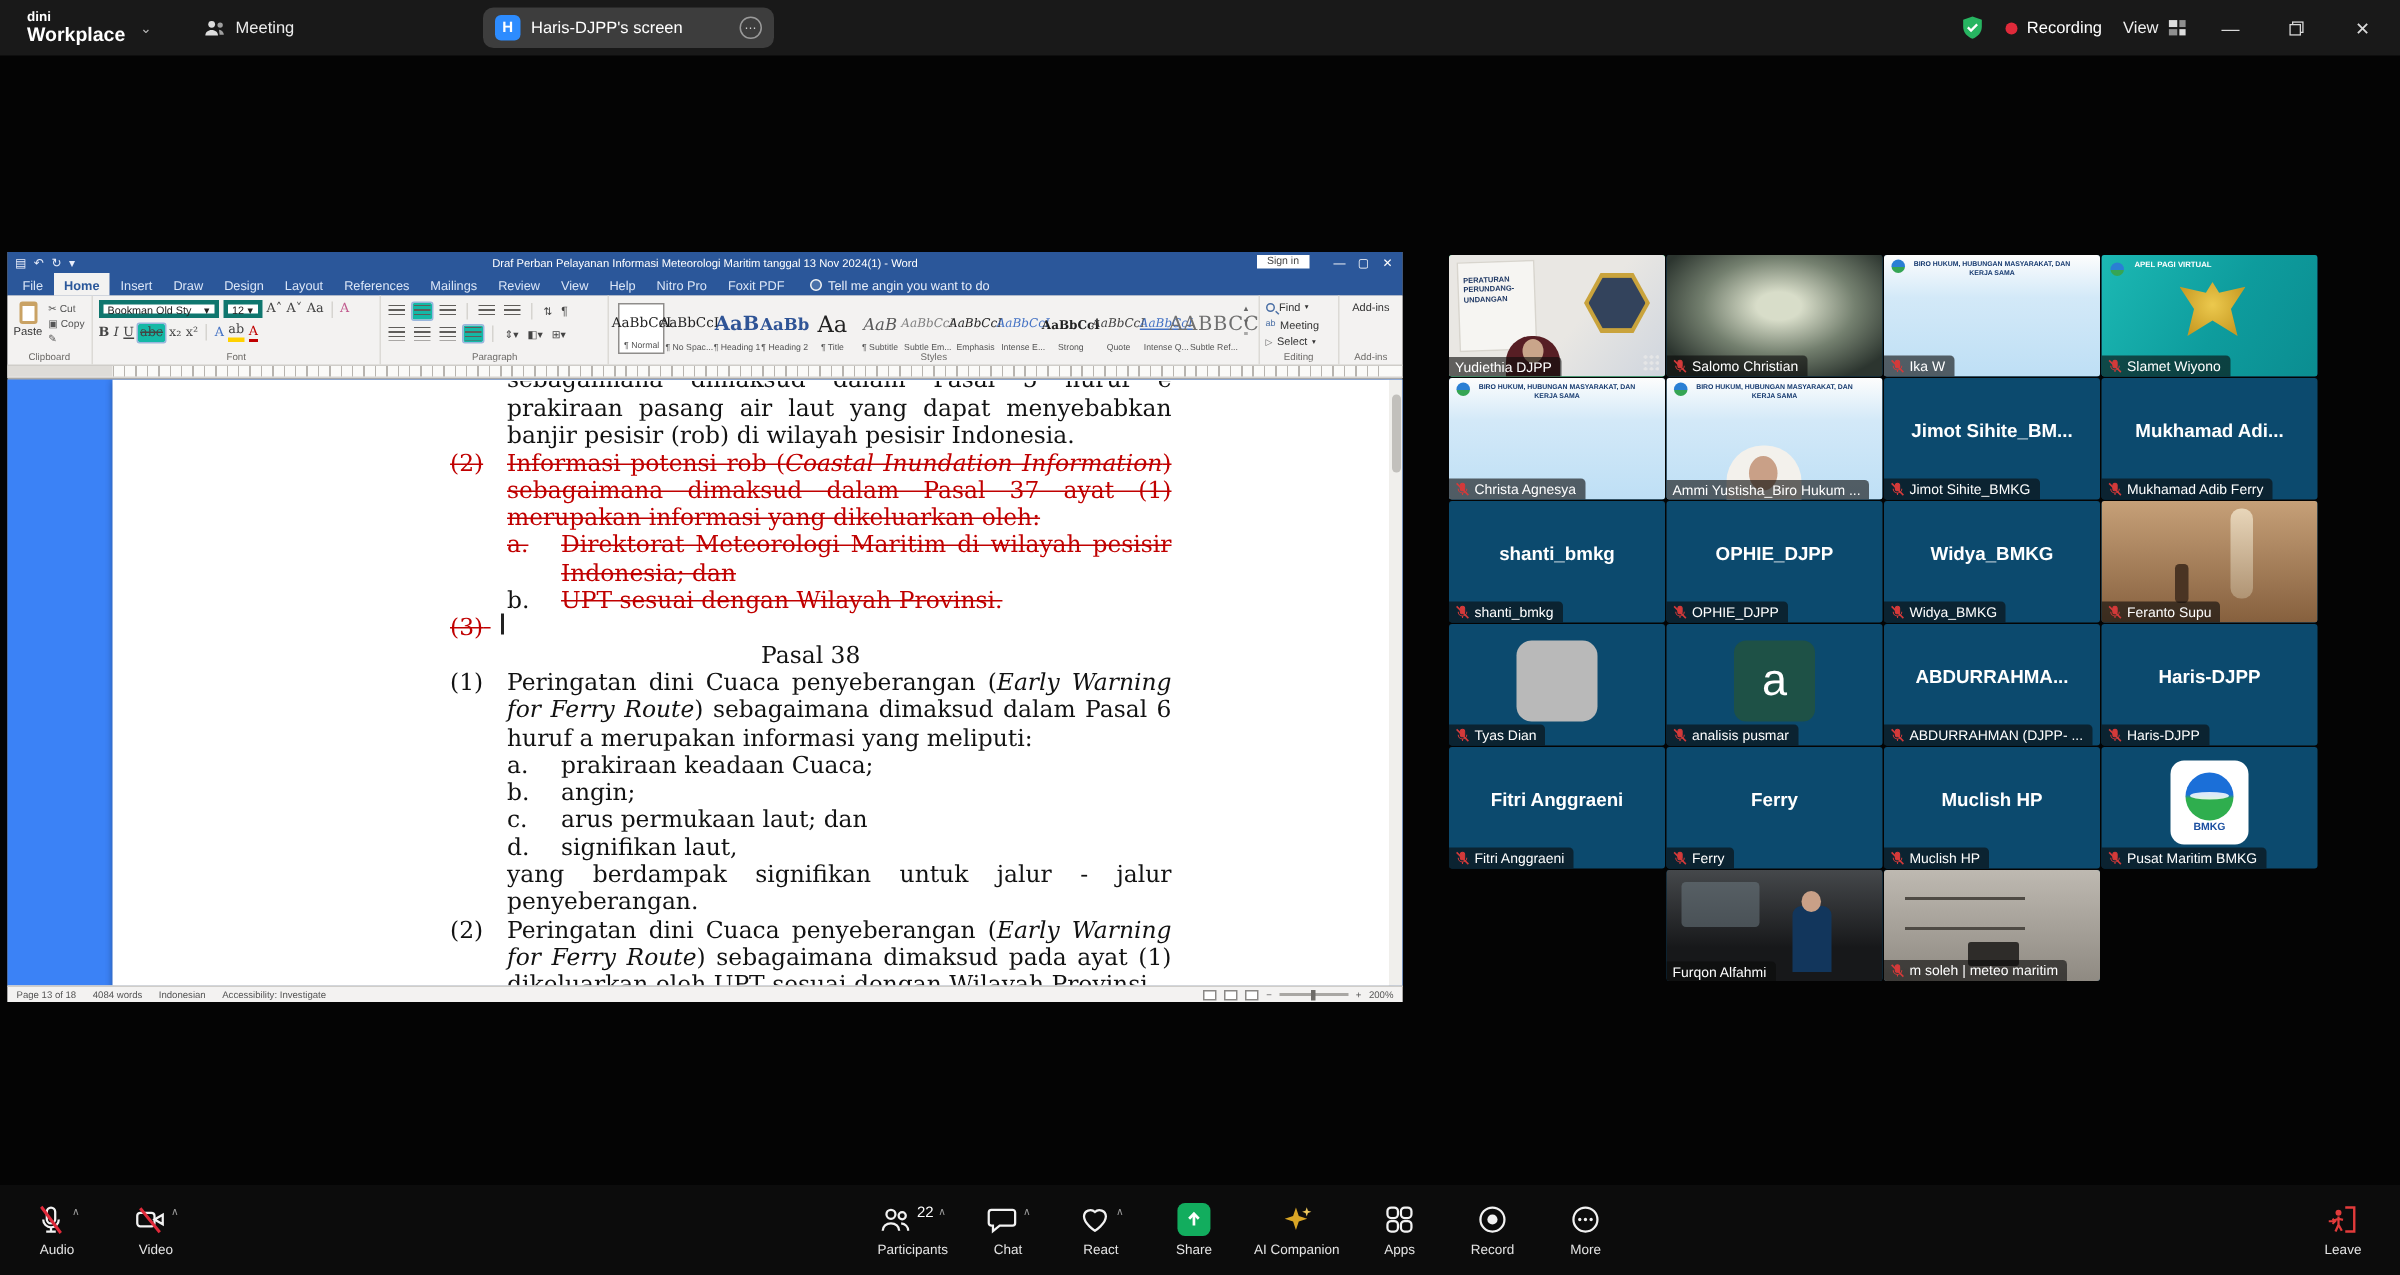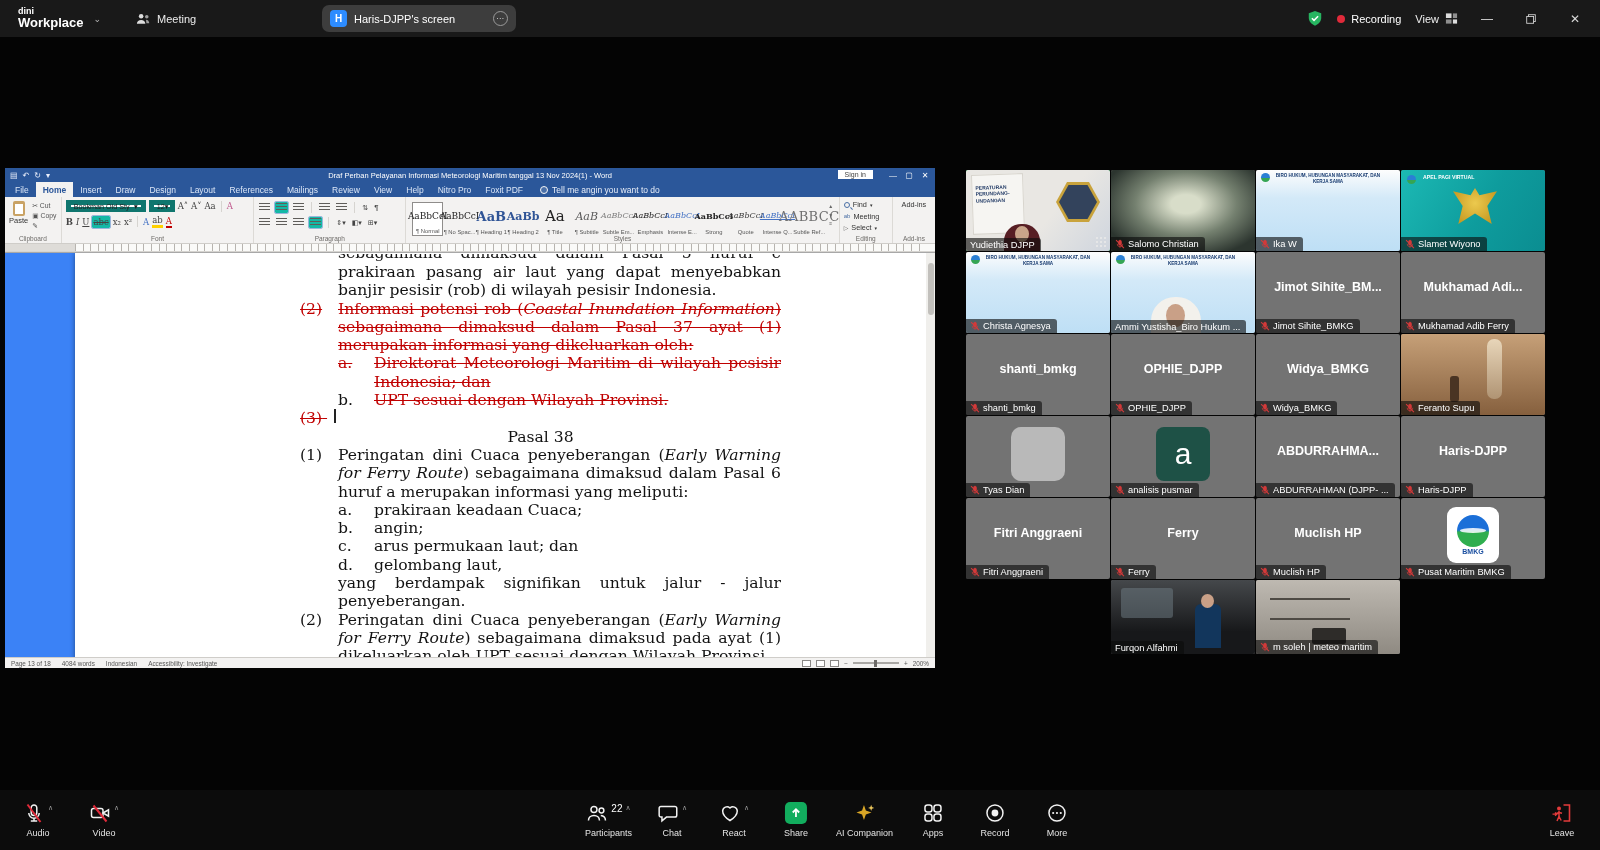--- a/index.html
+++ b/index.html
@@ -37,21 +37,21 @@
 .bulb{width:8px;height:8px;border-radius:50%;border:1px solid #f5f5f5;background:rgba(255,255,255,.15)}
 .ribbon{height:47px;background:#f3f2f1;border-bottom:1px solid #cfcdc9;display:flex;position:relative}
 .rg{position:relative;height:100%;border-right:1px solid #dcdad6;padding:3px 4px 10px}
 .glab{position:absolute;bottom:1px;left:0;right:0;text-align:center;font-size:6.5px;color:#6d6b68}
 .paste{display:flex;flex-direction:column;align-items:center;font-size:7.5px;color:#333;margin-top:1px}
 .clipico{width:12px;height:15px;background:#c9a264;border-radius:2px;position:relative}
 .clipico:after{content:"";position:absolute;left:2px;top:3px;width:8px;height:10px;background:#fff}
 .ccol{display:flex;flex-direction:column;font-size:6.8px;color:#555;gap:2px;margin-left:4px;margin-top:2px}
 .cbgrp{display:flex}
 .frow{display:flex;align-items:center;gap:3px;margin-bottom:3px}
-.fbox{border:5px solid #0f766e;background:#fff;font-size:7.2px;color:#222;height:12px;display:flex;align-items:center;padding:0 3px;justify-content:space-between}
+.fbox{border:3px solid #0f766e;background:#fff;font-size:7.2px;color:#222;height:12px;display:flex;align-items:center;padding:0 3px;justify-content:space-between}
 .fg{font-size:8.5px;color:#444;font-family:"DejaVu Serif",serif}
 .fg.b{font-weight:700}.fg.i{font-style:italic}.fg.u{text-decoration:underline}.fg.s{text-decoration:line-through}
 .fg.red{border-bottom:2px solid #c00000}.fg.yel{border-bottom:3px solid #ffd100}
 .sep{width:1px;height:11px;background:#d6d4d0;margin:0 2px}
 .lines{display:inline-block;width:11px;height:9px;background:repeating-linear-gradient(to bottom,#5f5d5a 0 1px,transparent 1px 3px)}
 .icb{display:inline-flex;align-items:center;justify-content:center;padding:1px;border-radius:1px}
 .icb.on{background:#14b8a6;outline:1px solid #9ab6dc}
 .prow1,.prow2{display:flex;align-items:center;gap:4px}
 .prow1{margin:2px 0 4px}
 .styrow{display:flex;gap:1px;padding:2px 2px 0 2px}
@@ -99,21 +99,21 @@
 .caret{display:inline-block;width:1.5px;height:14px;background:#222;vertical-align:-2px;margin-left:2px}
 .wstatus{position:absolute;left:0;right:0;bottom:0;height:11px;background:#f3f2f1;border-top:1px solid #cfcdc9;display:flex;align-items:center;font-size:6.4px;color:#555;padding:0 6px;gap:11px}
 .wsr{margin-left:auto;display:flex;align-items:center;gap:5px}
 .vic{width:9px;height:7px;border:1px solid #8a8886;background:#fff}
 .sl{width:46px;height:2px;background:#a9a7a4;position:relative}
 .sl .sth{position:absolute;left:21px;top:-2.5px;width:3px;height:7px;background:#6d6b68}
 
 
 .pgrid{position:absolute;left:966px;top:170px;width:579px}
 .prw{display:flex;gap:1px;margin-bottom:1px}
-.tile{position:relative;width:144px;height:81px;background:#737373;overflow:hidden;border-radius:2px;flex:0 0 144px}
+.tile{position:relative;width:144px;height:81px;background:#0c4a6e;overflow:hidden;border-radius:2px;flex:0 0 144px}
 .prw.last{justify-content:center}
 .prw.last .tile{height:74px}
 .tile.active{outline:2px solid #23d45f;outline-offset:-2px}
 .cname{position:absolute;inset:0 0 12px 0;display:flex;align-items:center;justify-content:center;font-size:12.5px;font-weight:700;color:#fff;text-align:center;padding:0 6px}
 .chip{position:absolute;left:0;bottom:0;max-width:100%;display:flex;align-items:center;gap:3px;background:rgba(12,12,12,.62);padding:1.5px 6px 1.5px 4px;font-size:9.3px;color:#fff;white-space:nowrap;overflow:hidden;border-radius:0 3px 0 0}
 .bg{position:absolute;inset:0}
 .bg-yudi{background:linear-gradient(130deg,#e9e7e3 0 58%,#cfd5de)}
 .flyer{position:absolute;left:6px;top:4px;width:52px;height:60px;background:#f6f5f2;border:1px solid #d8d5ce;transform:rotate(-2deg);padding:9px 3px 0;font-size:5px;font-weight:700;color:#1f3864;line-height:1.25}
 .hexo{position:absolute;right:10px;top:12px;width:44px;height:40px;background:#c9a33c;clip-path:polygon(25% 0,75% 0,100% 50%,75% 100%,25% 100%,0 50%)}
 .hexi{position:absolute;right:13px;top:15px;width:38px;height:34px;background:#33435c;clip-path:polygon(25% 0,75% 0,100% 50%,75% 100%,25% 100%,0 50%)}
@@ -463,21 +463,21 @@
         <div class="row sub">
             <span class="mk2">b.</span>
             <span class="tx" style="text-align:left">angin;</span>
           </div>
         <div class="row sub">
             <span class="mk2">c.</span>
             <span class="tx" style="text-align:left">arus permukaan laut; dan</span>
           </div>
         <div class="row sub">
             <span class="mk2">d.</span>
-            <span class="tx" style="text-align:left">gelombang laut,</span>
+            <span class="tx" style="text-align:left">signifikan laut,</span>
           </div>
         <div class="ind"><span>yang berdampak signifikan untuk jalur - jalur penyeberangan.</span></div>
         <div class="row">
           <span class="mk">(2)</span>
           <span class="tx"><span>Peringatan dini Cuaca penyeberangan (</span><i>Early Warning for Ferry Route</i><span>) sebagaimana dimaksud pada ayat (1) dikeluarkan oleh UPT sesuai dengan Wilayah Provinsi</span></span>
         </div>
       </div>
     </div>
     <div class="vsb">
         <span class="th"></span>

